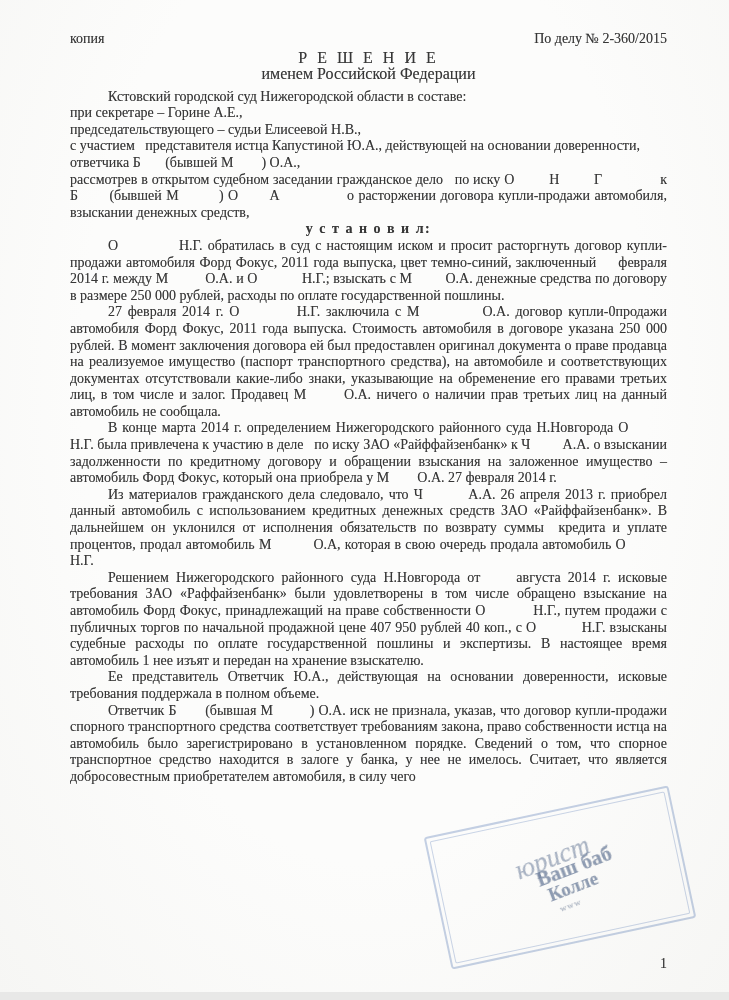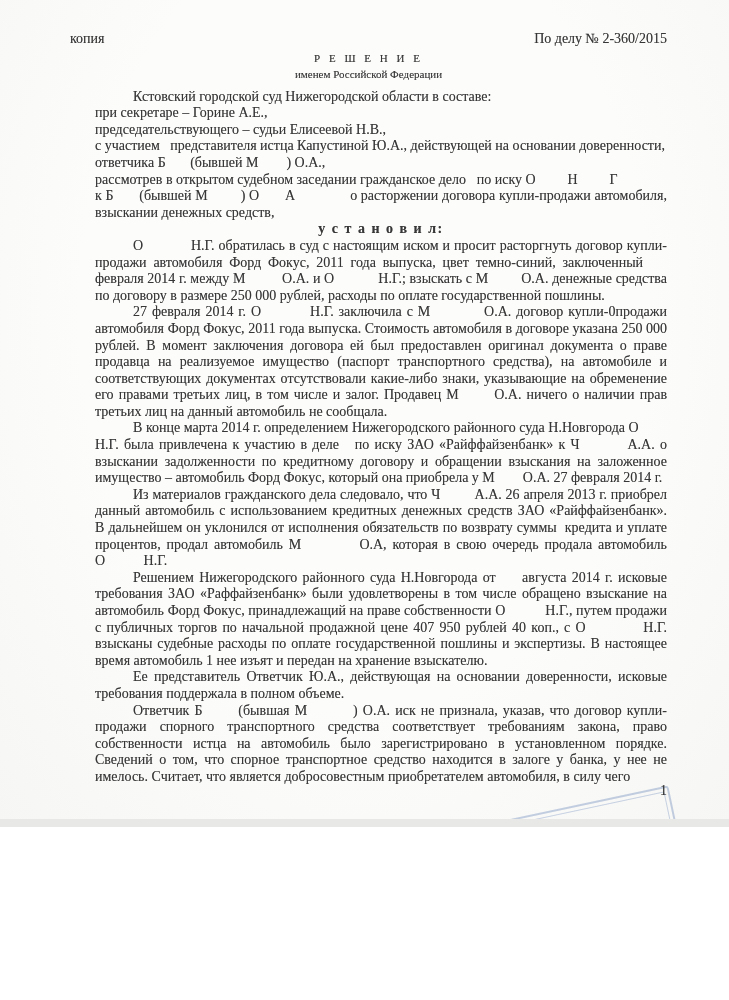--- a/index.html
+++ b/index.html
@@ -1,20 +1,20 @@
 <!DOCTYPE html>
 <html lang="ru"><head>
 <meta charset="utf-8">
 <style>
   * { margin: 0; padding: 0; box-sizing: border-box; }
   html, body { background: #ffffff; }
   .page {
     position: relative;
     width: 729px;
-    height: 827px;
+    height: 1000px;
     overflow: hidden;
     background: radial-gradient(ellipse at 50% 38%, #fcfcfb 55%, #f6f6f4 100%);
     font-family: "Liberation Serif", "DejaVu Serif", serif;
     color: #373737;
     text-shadow: 0 0 0.6px rgba(55,55,55,0.45);
   }
   .content {
     position: absolute;
     left: 70px;
     top: 31px;
@@ -22,26 +22,26 @@
   }
   .header-row {
     display: flex;
     justify-content: space-between;
     align-items: baseline;
     font-size: 14px;
     line-height: 16px;
   }
   .title-block {
     text-align: center;
-    font-size: 11px;
+    font-size: 16px;
     line-height: 16.3px;
     margin-top: 3px;
   }
   .doc-title { letter-spacing: 3px; }
-  .body-block { margin-top: 6px; font-size: 14px; line-height: 16.6px; margin-left: 25px; }
+  .body-block { margin-top: 6px; font-size: 14px; line-height: 16.6px; }
   .para { text-align: justify; }
   .para.indent { text-indent: 38px; }
   .para.center { text-align: center; text-indent: 0; font-weight: bold; }
   .para.spaced { letter-spacing: 1.5px; }
   
   .stamp {
     position: absolute;
     left: 435px;
     top: 810px;
     width: 250px;

